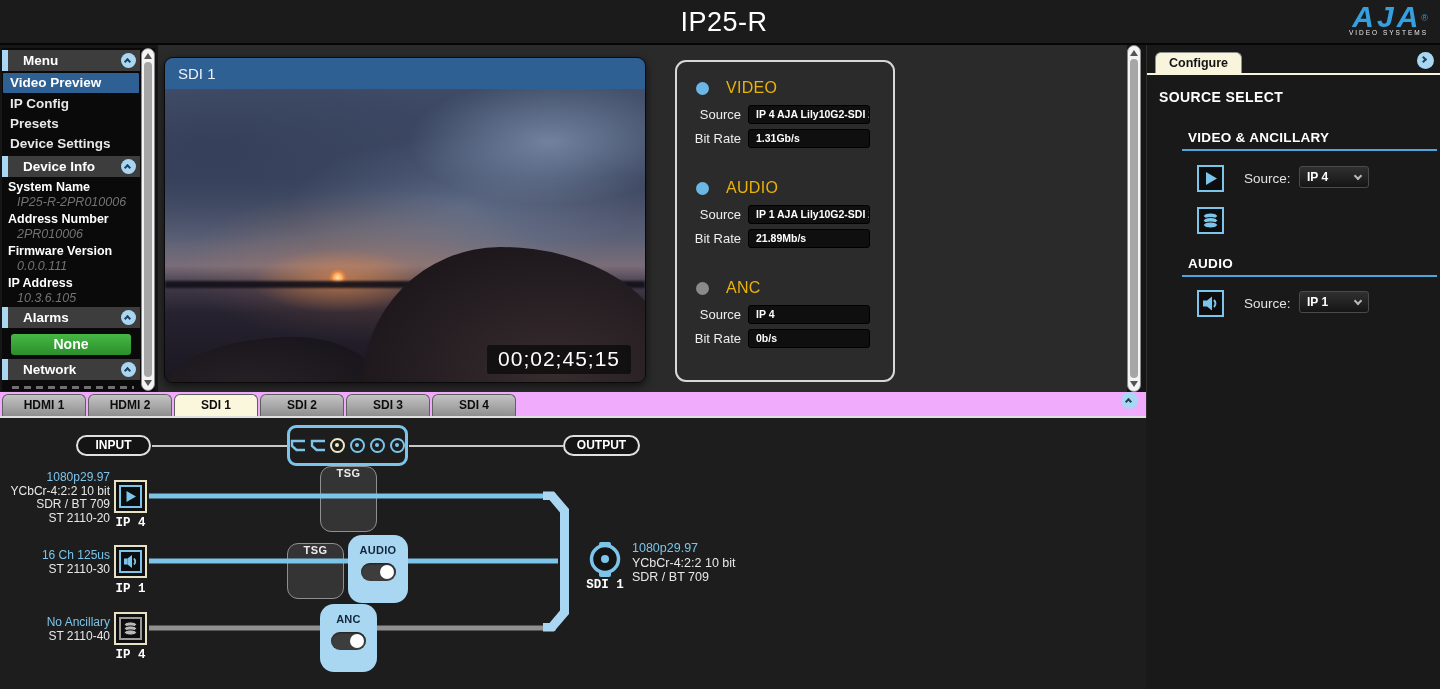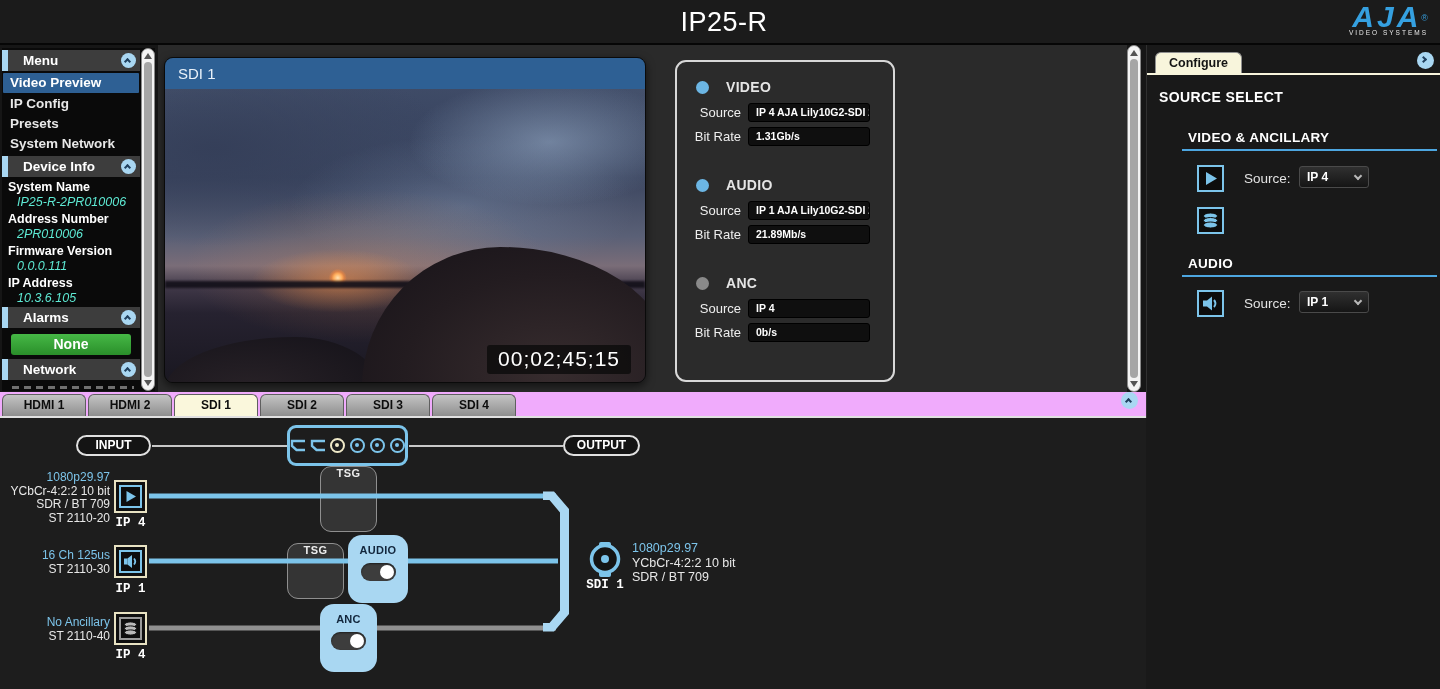--- a/index.html
+++ b/index.html
@@ -19,21 +19,21 @@
   #sb-content { position:absolute; left:0; top:0; right:15px; bottom:0; overflow:hidden; }
   .sb-header { position:relative; height:21px; background:#3d3d3d; display:flex; align-items:center; margin:2px 0 2px 0;gap:8px; }
   .sb-accent { width:6px; height:21px; background:#a9d7f2; margin-right:7px; }
   .sb-header-label { flex:1; color:#fff; font-weight:bold; font-size:13.5px; }
   .chev-circle { width:15px; height:15px; border-radius:50%; background:#a9d7f2; margin-right:4px; position:relative; flex:none; }
   .chev-up { position:absolute; left:4.2px; top:5.8px; width:5px; height:5px; border-top:2px solid #20415f; border-right:2px solid #20415f; transform:rotate(-45deg); }
   .chev-right { position:absolute; left:3.6px; top:4.6px; width:5px; height:5px; border-top:2px solid #20415f; border-right:2px solid #20415f; transform:rotate(45deg); }
   .sb-item { color:#e8e8e8; font-weight:bold; font-size:13.5px; padding:2px 0 3px 8px; }
   .sb-item.selected { background:#2e6094; color:#fff; margin:0 1px 1px 1px; padding-left:7px; border-radius:1px; }
   .sb-flabel { color:#fff; font-weight:bold; font-size:12.5px; padding-left:6px; margin-top:3px; }
-  .sb-fvalue { color:#5eead4; font-style:italic; font-size:12.5px; padding-left:15px; margin-top:1px; }
+  .sb-fvalue { color:#737373; font-style:italic; font-size:12.5px; padding-left:15px; margin-top:1px; }
   .none-btn { margin:6px 9px 4px 9px; height:21px; background:linear-gradient(180deg,#46b846 0%,#2a8f2a 100%); border-radius:3px; color:#fff; font-weight:bold; font-size:14px; text-align:center; line-height:21px; }
   .sb-clip { margin:6px 6px 0 10px; height:3px; background:repeating-linear-gradient(90deg,#8a8a8a 0 7px, transparent 7px 12px); opacity:.8; }
 
   
   .vscroll { position:absolute; background:#f4f4f4; border:1px solid #8a8a8a; border-radius:7px; }
   .vthumb { position:absolute; left:2px; right:2px; top:13px; bottom:13px; background:#a6a6a6; border-radius:5px; }
   .varr { position:absolute; left:50%; width:0; height:0; transform:translateX(-50%); border-left:4px solid transparent; border-right:4px solid transparent; }
   .varr.up { top:4px; border-bottom:6px solid #555; }
   .varr.down { bottom:4px; border-top:6px solid #555; }
   #sb-scroll { right:0; top:0; width:14px; height:343px; }
@@ -60,21 +60,21 @@
     border-radius:45% 55% 0 0 / 95% 75% 0 0; }
   #vp-rock2 { position:absolute; left:0; bottom:-6px; width:45%; height:18%; background:radial-gradient(ellipse at 40% 100%, #2a2328, #17141a 80%); border-radius:60% 40% 0 0/100% 100% 0 0; opacity:.9; }
   #timecode { position:absolute; right:14px; bottom:10px; background:rgba(10,10,10,.78); color:#fff; font-size:21px; padding:2px 11px 3px; border-radius:3px; letter-spacing:1px; }
 
   
   #status-panel { position:absolute; left:517px; top:15px; width:220px; height:322px; background:#2b2b2b; border:2px solid #d8d8d8; border-radius:11px; }
   .sp-group { position:relative; }
   .sp-ghead { display:flex; align-items:center; padding-left:19px; }
   .sp-dot { width:13px; height:13px; border-radius:50%; background:#6cb6e4; margin-right:17px; flex:none; }
   .sp-dot.inactive { background:#8a8a8a; }
-  .sp-glabel { color:#e5e5e5; font-weight:bold; font-size:14px; letter-spacing:.3px; }
+  .sp-glabel { color:#eab308; font-weight:normal; font-size:16px; letter-spacing:.3px; }
   .sp-row { display:flex; align-items:center; margin-top:8px; }
   .sp-rlabel { width:64px; text-align:right; color:#eee; font-size:13px; margin-right:7px; flex:none; }
   .sp-field { width:122px; height:19px; background:#0f0f0f; border:1px solid #000; border-radius:3px; color:#fff; font-weight:bold; font-size:10.5px; line-height:17px; padding-left:7px; white-space:nowrap; overflow:hidden; }
 
   
   #config-panel { position:absolute; left:1146px; top:45px; width:294px; height:644px; background:#191919; border-left:1px solid #303030; }
   #cfg-tab { position:absolute; left:8px; top:7px; background:#f8f5dc; color:#141414; font-weight:bold; font-size:12.5px; padding:3px 13px 4px; border-radius:6px 6px 0 0; border:1px solid #8f8f8f; border-bottom:none; }
   #cfg-tabline { position:absolute; left:0; right:0; top:28px; height:2px; background:#f8f5dc; }
   #cfg-arrow { position:absolute; right:6px; top:7px; width:17px; height:17px; border-radius:50%; background:#a9d7f2; }
   #cfg-arrow .chev-right { left:4px; top:5.4px; }
@@ -137,21 +137,21 @@
       <div class="sb-header">
         <div class="sb-accent"></div>
         <div class="sb-header-label">Menu</div>
         <div class="chev-circle">
             <div class="chev-up"></div>
           </div>
       </div>
       <div class="sb-item selected">Video Preview</div>
       <div class="sb-item">IP Config</div>
       <div class="sb-item">Presets</div>
-      <div class="sb-item">System Network</div>
+      <div class="sb-item">Device Settings</div>
 
       <div class="sb-header">
         <div class="sb-accent"></div>
         <div class="sb-header-label">Device Info</div>
         <div class="chev-circle">
             <div class="chev-up"></div>
           </div>
       </div>
       <div class="sb-flabel">System Name</div>
       <div class="sb-fvalue">IP25-R-2PR010006</div>

